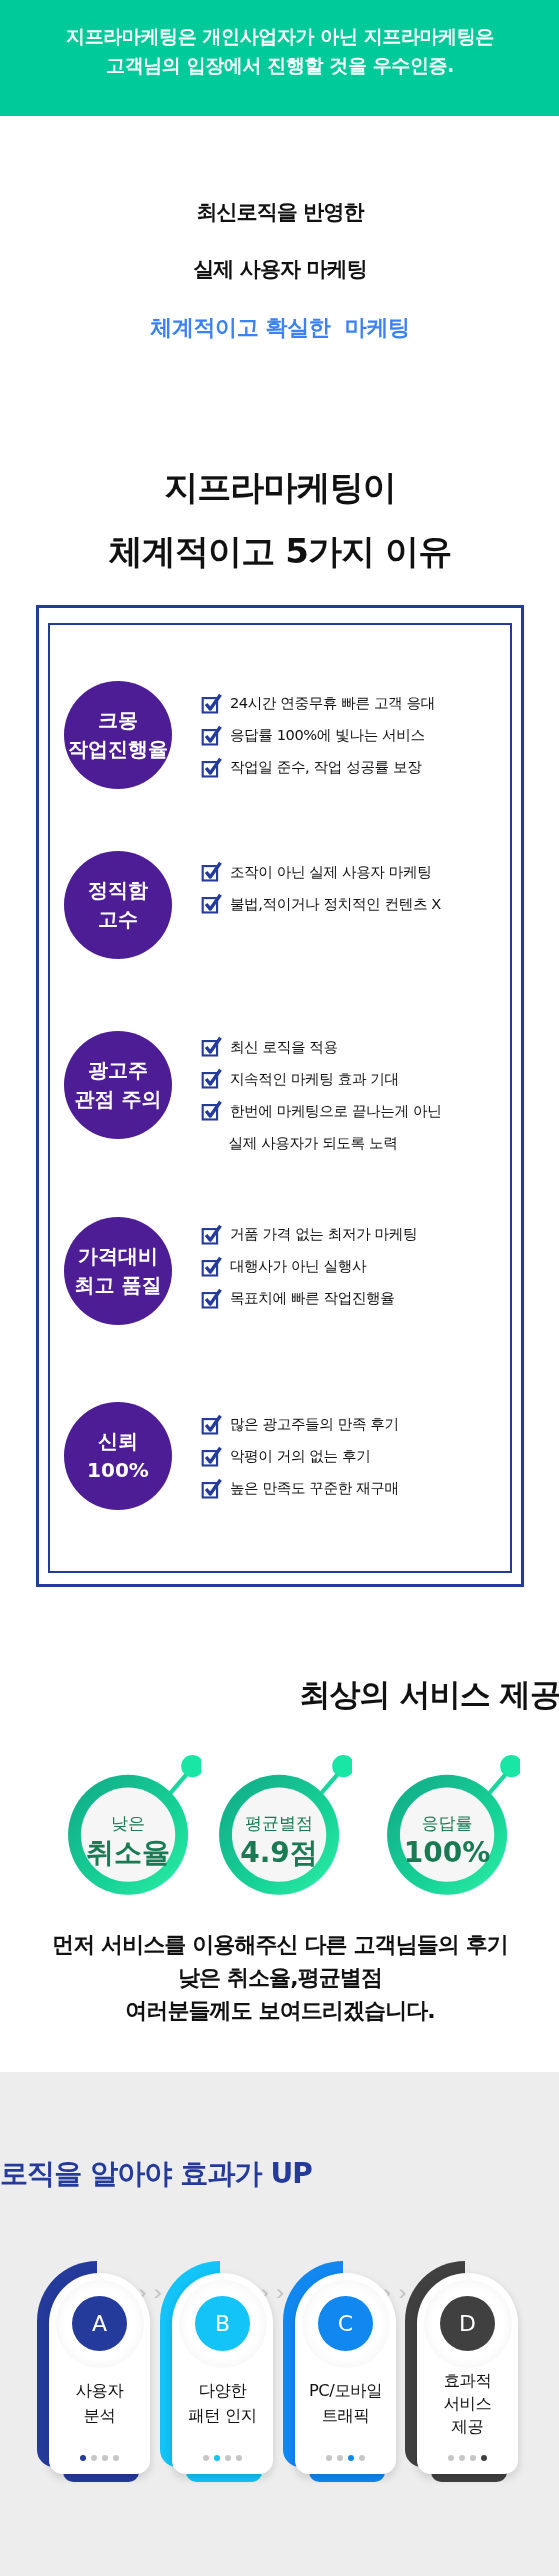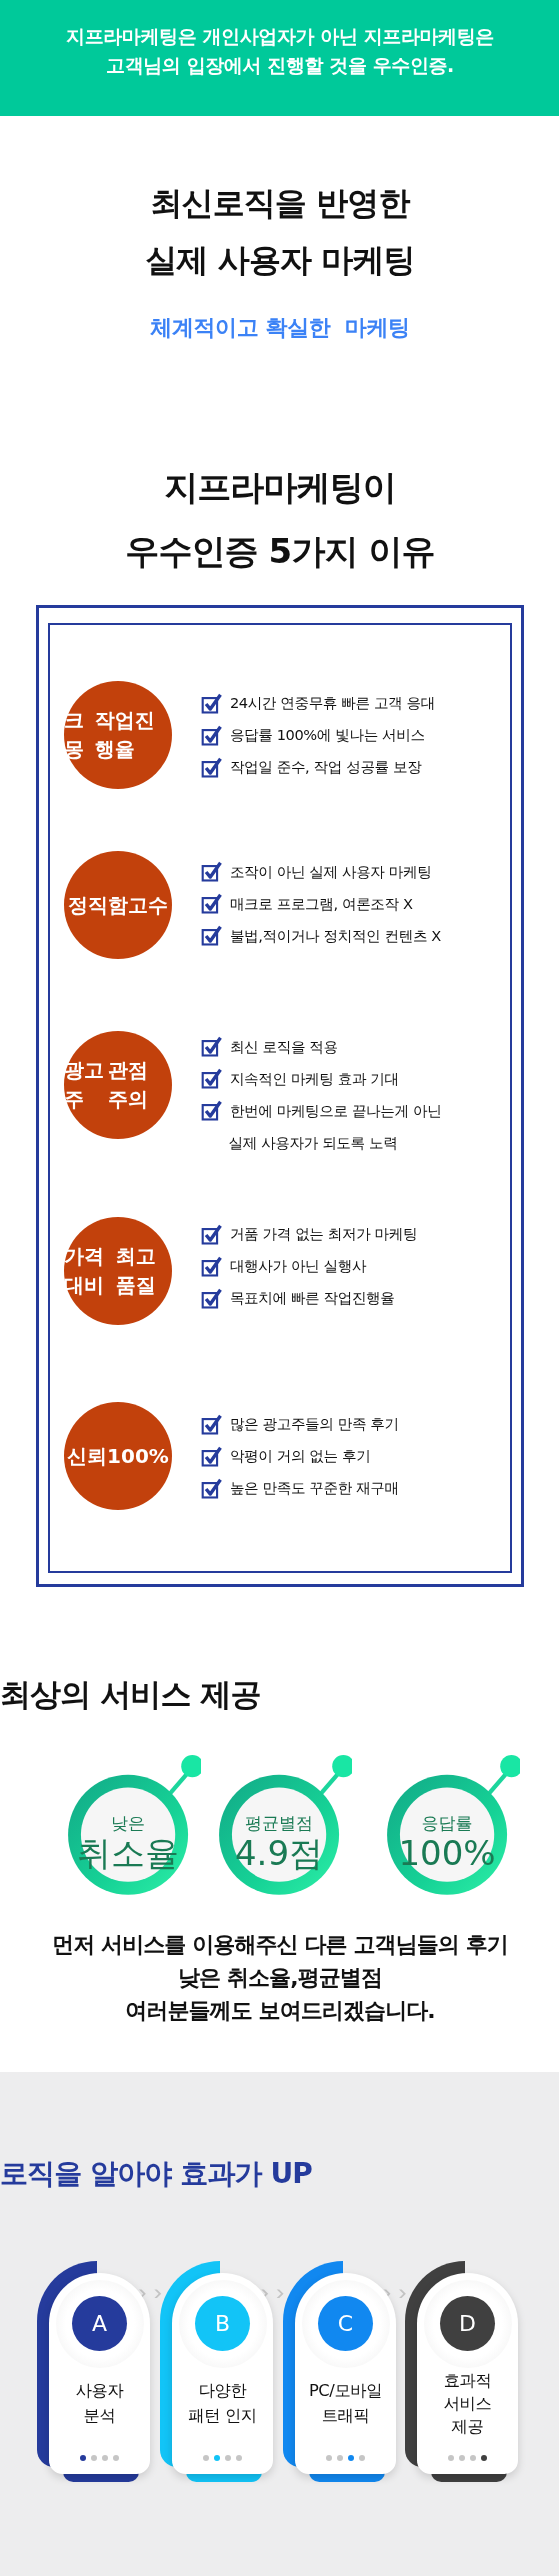--- a/index.html
+++ b/index.html
@@ -1,35 +1,35 @@
 <!DOCTYPE html>
 <html style="font-size:13.7px"><head>
 <meta charset="utf-8">
 <style>
 *{box-sizing:border-box;margin:0;padding:0}
 body{width:560px;height:2576px;background:#fff;font-family:"DejaVu Sans","Liberation Sans",sans-serif;overflow:hidden;position:relative;color:#111}
 .hero{position:absolute;left:0;top:0;width:560px;height:116px;background:#00c99a;display:flex;flex-direction:column;align-items:center;justify-content:center;color:#fff;font-weight:bold;font-size:19px;line-height:29px;letter-spacing:-0.4px}
 .hero-line{position:relative;top:-6.9px}
 .headline{position:absolute;left:0;width:560px;text-align:center;font-weight:bold}
-.h1{top:175px;font-size:32px;line-height:57px;letter-spacing:-0.9px}
+.h1{top:184px;font-size:21px;line-height:57px;letter-spacing:-0.9px}
 .h1-sub{top:313px;font-size:22px;color:#3b82f6;letter-spacing:-0.4px}
 .h2{top:455px;font-size:34px;line-height:64px;letter-spacing:-0.9px}
 .outer-box{position:absolute;left:36px;top:605px;width:488px;height:982px;border:3.4px solid #253b9c}
 .inner-box{position:absolute;left:48px;top:623px;width:464px;height:950px;border:2.1px solid #253b9c}
 .reason{position:absolute;left:64px;width:429px}
-.reason-circle{position:absolute;left:0;top:0;width:108px;height:108px;border-radius:50%;background:#c2410c;color:#fff;font-weight:bold;font-size:20px;line-height:29px;display:flex;flex-direction:row;align-items:center;justify-content:center;text-align:left}
+.reason-circle{position:absolute;left:0;top:0;width:108px;height:108px;border-radius:50%;background:#4c1d95;color:#fff;font-weight:bold;font-size:20px;line-height:29px;display:flex;flex-direction:column;align-items:center;justify-content:center;text-align:left}
 .checks{position:absolute;left:137px;top:0}
 .check-row{display:flex;align-items:center;height:32px;font-size:14.6px;letter-spacing:-0.4px;color:#111}
 .check-row.cont{padding-left:27.5px}
 .cb{width:22px;height:22px;margin-right:6.9px;flex:none}
-.svc-title{position:absolute;left:0;top:1674px;width:560px;text-align:left;font-size:31px;font-weight:bold;letter-spacing:-0.9px}
+.svc-title{position:absolute;left:0;top:1674px;width:560px;text-align:right;font-size:31px;font-weight:bold;letter-spacing:-0.9px}
 .ring{position:absolute;width:133px;height:133px}
 .ring-txt{position:absolute;left:0;top:0;width:120px;height:120px;display:flex;flex-direction:column;align-items:center;justify-content:center;text-align:center;color:#1a7a54}
 .ring-small{font-size:17px;line-height:24px}
-.ring-big{font-size:34px;font-weight:normal;line-height:36px}
+.ring-big{font-size:28px;font-weight:bold;line-height:36px}
 .review{position:absolute;left:0;top:1928px;width:560px;text-align:center;font-size:22px;font-weight:bold;line-height:33px;letter-spacing:-0.9px}
 .gray{position:absolute;left:0;top:2072px;width:560px;height:504px;background:#ededee}
 .logic-title{position:absolute;left:0;top:2155px;width:560px;text-align:left;font-size:28px;font-weight:bold;color:#253b9c;letter-spacing:-0.9px}
 .chev-row{position:absolute;left:82px;top:2287px;height:13.7px}
 .card-wrap{position:absolute;top:2261px;width:129px;height:223px}
 .card-back{position:absolute;left:0;top:0;width:60px;height:206px;border-radius:60px 0 0 17px}
 .card-bottom{position:absolute;left:26px;top:197px;width:76px;height:24px;border-radius:0 0 10.3px 10.3px}
 .card{position:absolute;left:12px;top:12px;width:101px;height:201px;background:#fff;border-radius:51px 51px 13.7px 13.7px;box-shadow:0 3.4px 8.6px rgba(0,0,0,.15)}
 .card-halo{position:absolute;left:6.9px;top:6.9px;width:88px;height:88px;border-radius:50%;background:radial-gradient(circle,#fff 55%,#ececec 100%)}
 .card-letter{position:absolute;left:23px;top:23px;width:55px;height:55px;border-radius:50%;color:#fff;font-size:22px;display:flex;align-items:center;justify-content:center}
@@ -46,21 +46,21 @@
 </div>
 
 <div class="headline h1">
   <div>최신로직을 반영한</div>
   <div>실제 사용자 마케팅</div>
 </div>
 <div class="headline h1-sub" style="white-space:pre">체계적이고 확실한  마케팅</div>
 
 <div class="headline h2">
   <div>지프라마케팅이</div>
-  <div>우수인증 5가지 이유</div>
+  <div>체계적이고 5가지 이유</div>
 </div>
 
 <div class="outer-box"></div>
 <div class="inner-box"></div>
 
 <div class="reason" style="top:681px">
   <div class="reason-circle">
     <div>크몽</div>
     <div>작업진행율</div>
   </div>
@@ -94,27 +94,20 @@
     <div>정직함</div>
     <div>고수</div>
   </div>
   <div class="checks" style="top:5.2px">
     <div class="check-row">
         <svg class="cb" viewBox="0 0 26 26">
           <rect x="2" y="6" width="17" height="17" fill="none" stroke="#253b9c" stroke-width="2.5"></rect>
           <path d="M6 13 L11 19 L23 2" fill="none" stroke="#253b9c" stroke-width="4" stroke-linejoin="round"></path>
         </svg>
         <span>조작이 아닌 실제 사용자 마케팅</span>
-      </div>
-    <div class="check-row">
-        <svg class="cb" viewBox="0 0 26 26">
-          <rect x="2" y="6" width="17" height="17" fill="none" stroke="#253b9c" stroke-width="2.5"></rect>
-          <path d="M6 13 L11 19 L23 2" fill="none" stroke="#253b9c" stroke-width="4" stroke-linejoin="round"></path>
-        </svg>
-        <span>매크로 프로그램, 여론조작 X</span>
       </div>
     <div class="check-row">
         <svg class="cb" viewBox="0 0 26 26">
           <rect x="2" y="6" width="17" height="17" fill="none" stroke="#253b9c" stroke-width="2.5"></rect>
           <path d="M6 13 L11 19 L23 2" fill="none" stroke="#253b9c" stroke-width="4" stroke-linejoin="round"></path>
         </svg>
         <span>불법,적이거나 정치적인 컨텐츠 X</span>
       </div>
   </div>
 </div>

